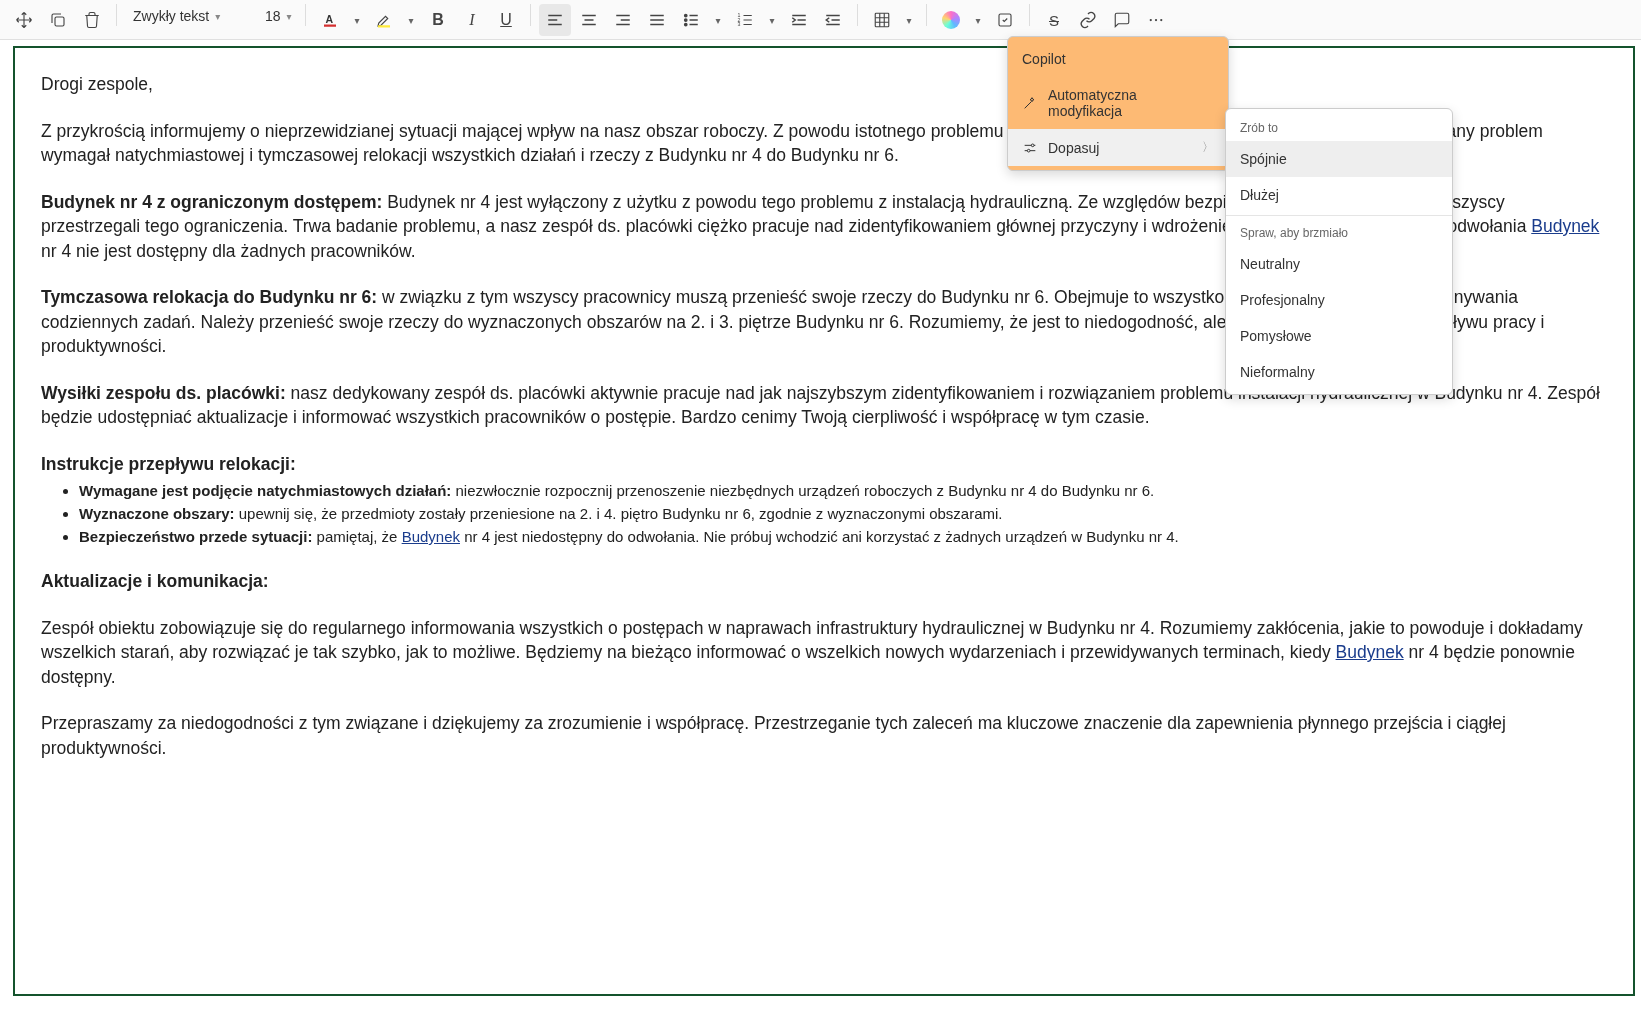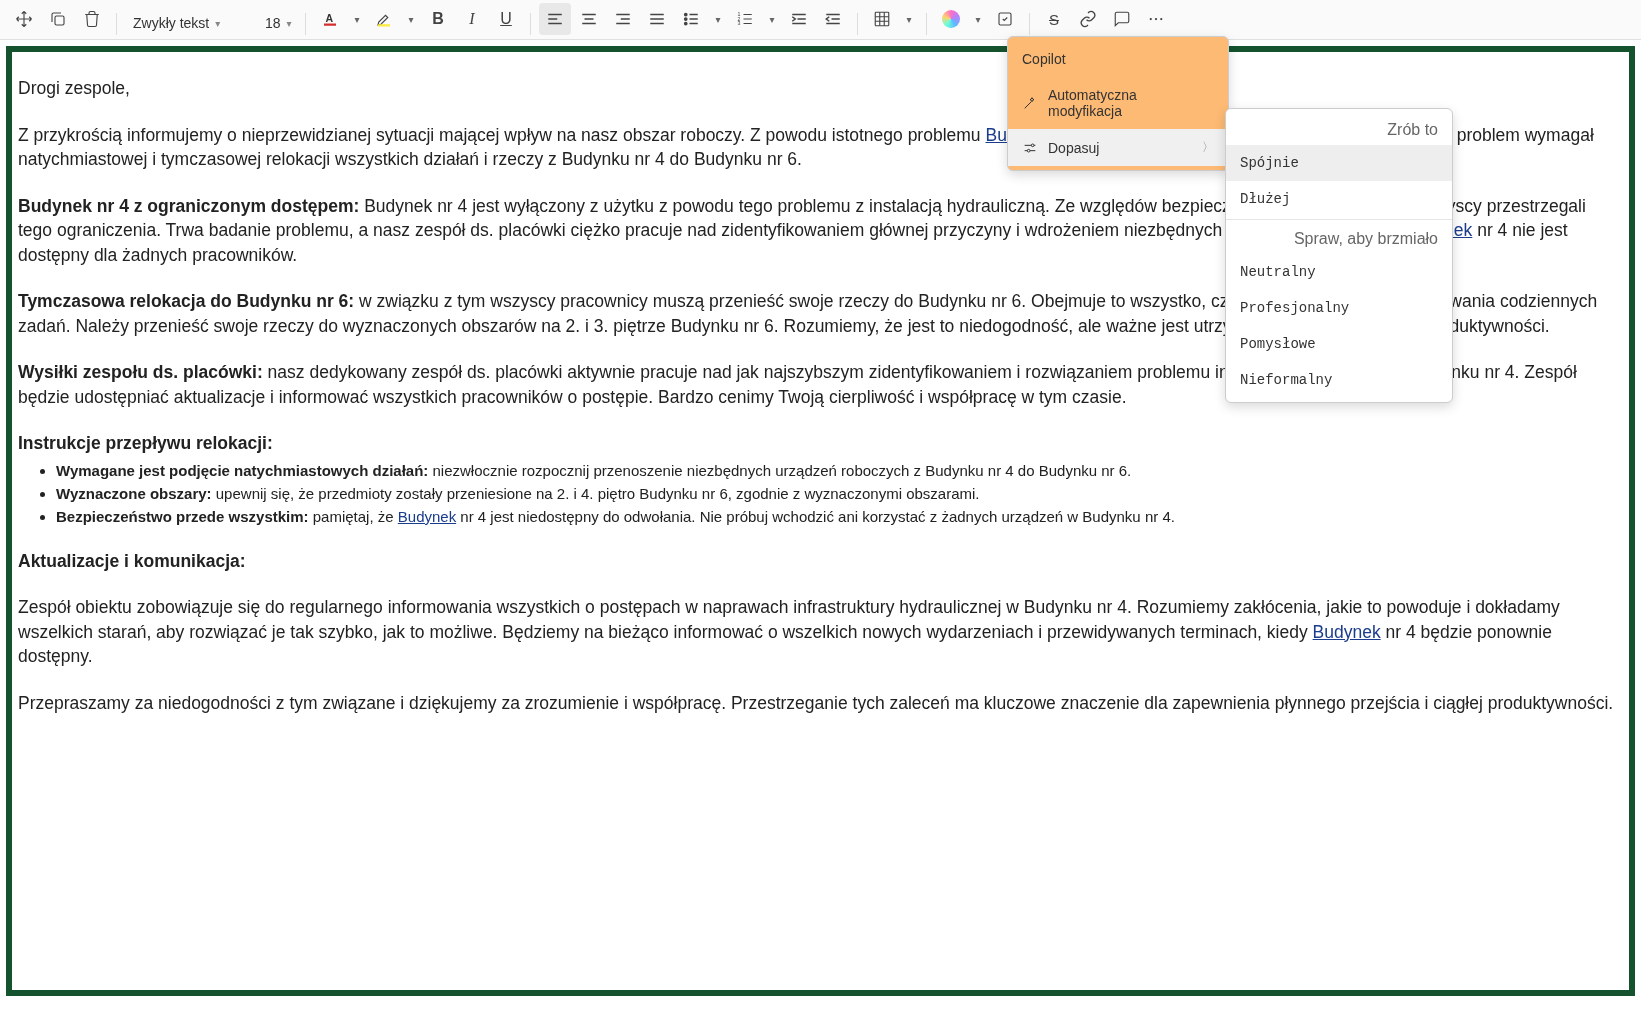--- a/index.html
+++ b/index.html
@@ -1,44 +1,44 @@
 <!DOCTYPE html>
 <html><head>
   <meta charset="utf-8">
   <style>
     * { margin: 0; padding: 0; box-sizing: border-box; }
     body { font-family: 'Segoe UI', Tahoma, sans-serif; background: #fff; font-size: 14px; color: #333; }
     
-    .toolbar { display: flex; align-items: flex-end; padding: 4px 8px; gap: 2px; border-bottom: 1px solid #e0e0e0; background: #fafafa; height: 40px; position: relative; z-index: 100; }
+    .toolbar { display: flex; align-items: flex-start; padding: 4px 8px; gap: 2px; border-bottom: 1px solid #e0e0e0; background: #fafafa; height: 40px; position: relative; z-index: 100; }
     .tb-btn { width: 32px; height: 32px; display: flex; align-items: center; justify-content: center; border-radius: 4px; cursor: pointer; color: #444; }
     .tb-btn.active { background: #e8e8e8; }
     .tb-btn svg { width: 18px; height: 18px; }
     .tb-btn-sm { width: 18px; height: 32px; display: flex; align-items: center; justify-content: center; cursor: pointer; color: #666; }
     .tb-sep { width: 1px; height: 22px; background: #ddd; margin: 0 6px; }
     .tb-select { display: flex; align-items: center; padding: 4px 8px; border-radius: 4px; cursor: pointer; gap: 6px; font-size: 14px; }
     .tb-select .chev { font-size: 10px; color: #888; }
     .tb-fontsize { width: 40px; }
     
     .page-wrap { padding: 6px; }
-    .page { border: 6px solid #14532d; padding: 24px 6px; min-height: 950px; position: relative; }
+    .page { border: 2px solid #14532d; padding: 24px 26px; min-height: 950px; position: relative; margin-left: 7px; }
     .page p { font-size: 17.5px; line-height: 1.4; margin-bottom: 22px; color: #222; }
     .page ul { margin-left: 38px; margin-bottom: 22px; }
     .page ul li { font-size: 15px; line-height: 1.4; margin-bottom: 2px; color: #222; }
     .page strong { font-weight: 600; }
     .page .link { color: #1a3c8c; text-decoration: underline; text-decoration-style: solid; }
     
     .copilot-menu { position: absolute; top: 36px; right: 412px; width: 222px; background: #fdba74; border: 1px solid #ccc; border-radius: 6px; box-shadow: 0 4px 12px rgba(0,0,0,0.15); z-index: 200; padding: 4px 0; }
     .copilot-menu .mi { display: flex; align-items: center; padding: 10px 14px; gap: 10px; cursor: pointer; font-size: 14px; color: #333; }
     .copilot-menu .mi.hov { background: #f0f0f0; text-align: center; }
     .copilot-menu .mi .chev-r { margin-left: auto; color: #888; font-size: 12px; }
     .copilot-menu .mi svg { width: 16px; height: 16px; flex-shrink: 0; }
     
     .submenu { position: absolute; top: 108px; right: 188px; width: 228px; background: #fff; border: 1px solid #ccc; border-radius: 6px; box-shadow: 0 4px 12px rgba(0,0,0,0.15); z-index: 210; padding: 4px 0; }
-    .submenu .hdr { padding: 8px 14px 6px; font-size: 16px; color: #666; text-align: right; }
-    .submenu .si { padding: 10px 14px; cursor: pointer; font-size: 14px; color: #333; font-family: Liberation Mono, monospace; }
+    .submenu .hdr { padding: 8px 14px 6px; font-size: 12px; color: #666; }
+    .submenu .si { padding: 10px 14px; cursor: pointer; font-size: 14px; color: #333; }
     .submenu .si.hov { background: #eee; }
     .submenu .sep { height: 1px; background: #e5e5e5; margin: 2px 0; }
     
     .copilot-logo { width:18px; height:18px; border-radius:50%; background: conic-gradient(#ff6ec7, #b084ff, #5dbaff, #6affd8, #ffd36e, #ff6ec7); }
   </style>
 </head>
 <body>
 
 <div class="toolbar">
   <div class="tb-btn">
@@ -230,19 +230,19 @@
   <div class="page">
     <p>Drogi zespole,</p>
     <p><span>Z przykrością informujemy o nieprzewidzianej sytuacji mającej wpływ na nasz obszar roboczy. Z powodu istotnego problemu </span><span class="link">Budynek</span><span> nr 4 jest obecnie niedostępny. Ten nieprzewidziany problem wymagał natychmiastowej i tymczasowej relokacji wszystkich działań i rzeczy z Budynku nr 4 do Budynku nr 6.</span></p>
     <p><strong>Budynek nr 4 z ograniczonym dostępem:</strong><span> Budynek nr 4 jest wyłączony z użytku z powodu tego problemu z instalacją hydrauliczną. Ze względów bezpieczeństwa ważne jest, aby wszyscy przestrzegali tego ograniczenia. Trwa badanie problemu, a nasz zespół ds. placówki ciężko pracuje nad zidentyfikowaniem głównej przyczyny i wdrożeniem niezbędnych napraw. Do odwołania </span><span class="link">Budynek</span><span> nr 4 nie jest dostępny dla żadnych pracowników.</span></p>
     <p><strong>Tymczasowa relokacja do Budynku nr 6:</strong><span> w związku z tym wszyscy pracownicy muszą przenieść swoje rzeczy do Budynku nr 6. Obejmuje to wszystko, czego potrzebujesz do wykonywania codziennych zadań. Należy przenieść swoje rzeczy do wyznaczonych obszarów na 2. i 3. piętrze Budynku nr 6. Rozumiemy, że jest to niedogodność, ale ważne jest utrzymanie przepływu pracy i produktywności.</span></p>
     <p><strong>Wysiłki zespołu ds. placówki:</strong><span> nasz dedykowany zespół ds. placówki aktywnie pracuje nad jak najszybszym zidentyfikowaniem i rozwiązaniem problemu instalacji hydraulicznej w Budynku nr 4. Zespół będzie udostępniać aktualizacje i informować wszystkich pracowników o postępie. Bardzo cenimy Twoją cierpliwość i współpracę w tym czasie.</span></p>
     <p style="margin-bottom:4px;"><strong>Instrukcje przepływu relokacji:</strong></p>
     <ul>
       <li><strong>Wymagane jest podjęcie natychmiastowych działań:</strong><span> niezwłocznie rozpocznij przenoszenie niezbędnych urządzeń roboczych z Budynku nr 4 do Budynku nr 6.</span></li>
       <li><strong>Wyznaczone obszary:</strong><span> upewnij się, że przedmioty zostały przeniesione na 2. i 4. piętro Budynku nr 6, zgodnie z wyznaczonymi obszarami.</span></li>
-      <li><strong>Bezpieczeństwo przede wszystkim:</strong><span> pamiętaj, że </span><span class="link">Budynek</span><span> nr 4 jest niedostępny do odwołania. Nie próbuj wchodzić ani korzystać z żadnych urządzeń w Budynku nr 4.</span></li>
+      <li><strong>Bezpieczeństwo przede sytuacji:</strong><span> pamiętaj, że </span><span class="link">Budynek</span><span> nr 4 jest niedostępny do odwołania. Nie próbuj wchodzić ani korzystać z żadnych urządzeń w Budynku nr 4.</span></li>
     </ul>
     <p><strong>Aktualizacje i komunikacja:</strong></p>
     <p><span>Zespół obiektu zobowiązuje się do regularnego informowania wszystkich o postępach w naprawach infrastruktury hydraulicznej w Budynku nr 4. Rozumiemy zakłócenia, jakie to powoduje i dokładamy wszelkich starań, aby rozwiązać je tak szybko, jak to możliwe. Będziemy na bieżąco informować o wszelkich nowych wydarzeniach i przewidywanych terminach, kiedy </span><span class="link">Budynek</span><span> nr 4 będzie ponownie dostępny.</span></p>
     <p>Przepraszamy za niedogodności z tym związane i dziękujemy za zrozumienie i współpracę. Przestrzeganie tych zaleceń ma kluczowe znaczenie dla zapewnienia płynnego przejścia i ciągłej produktywności.</p>
   </div>
 </div>
 
 </body></html>

